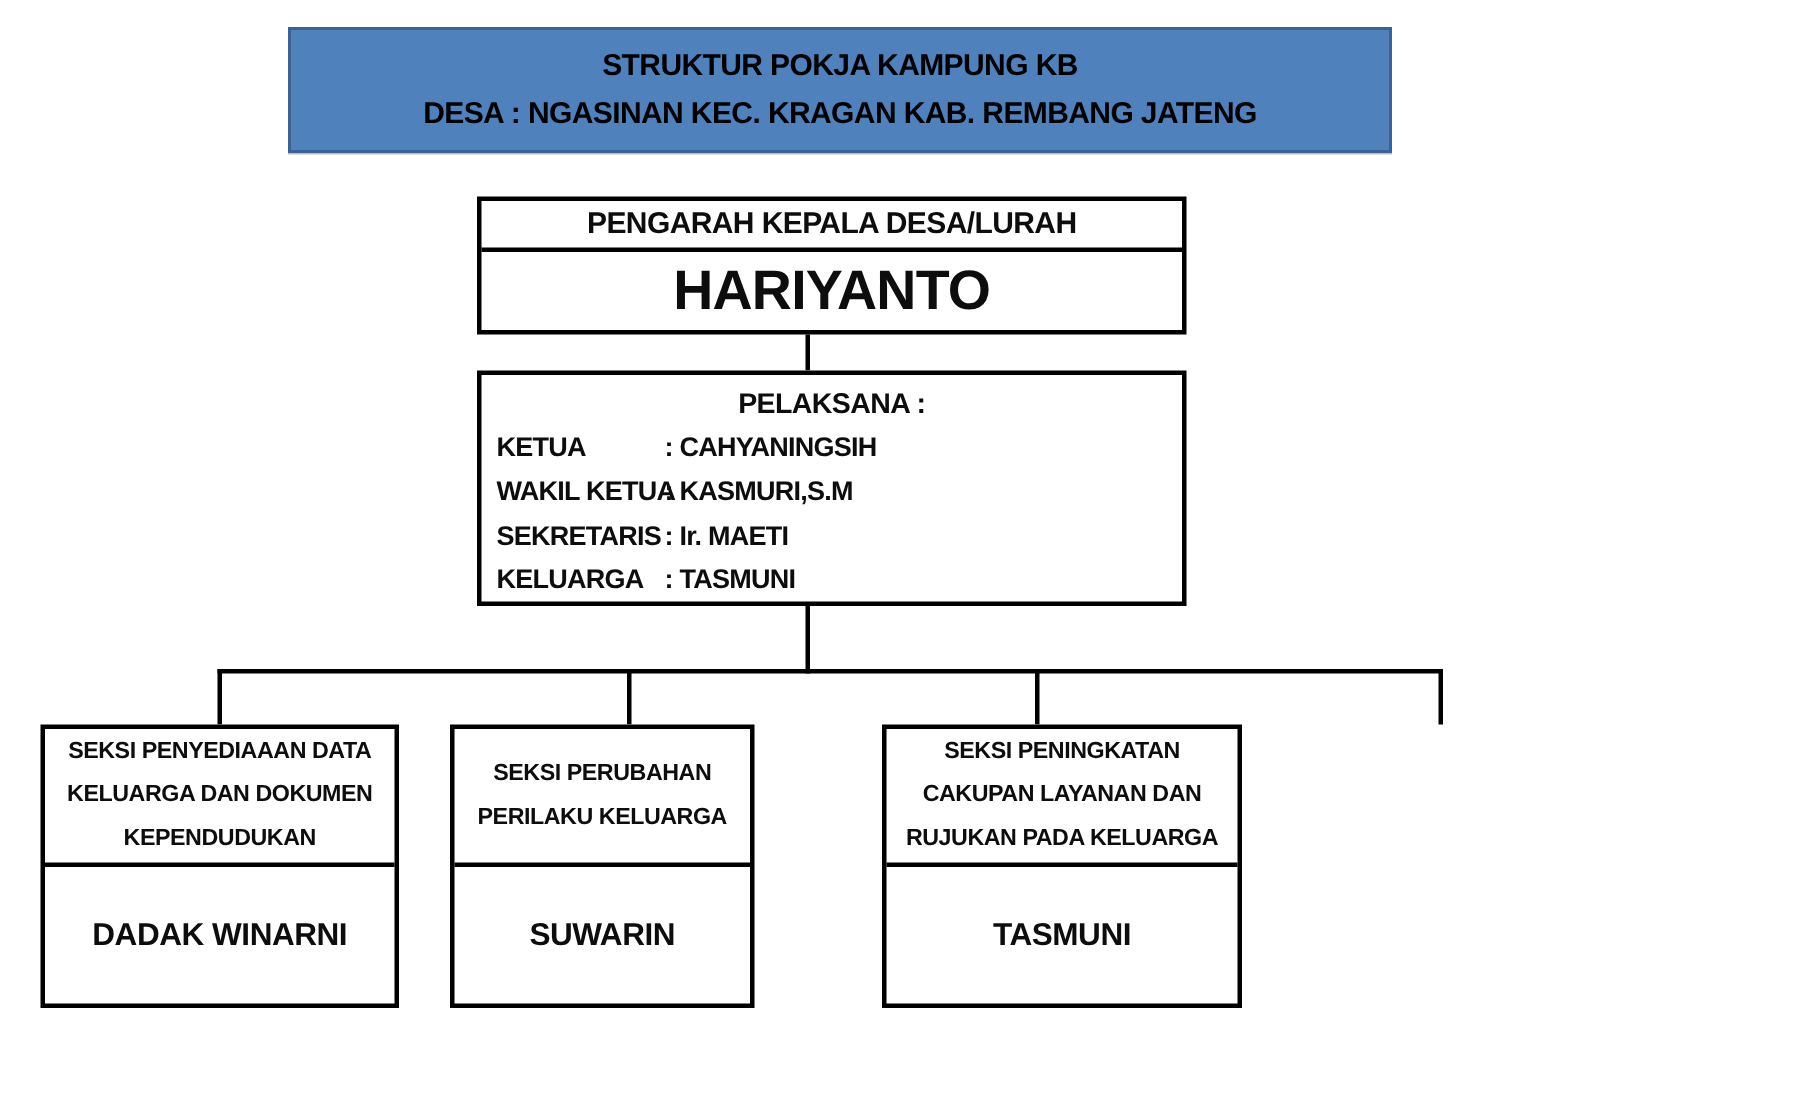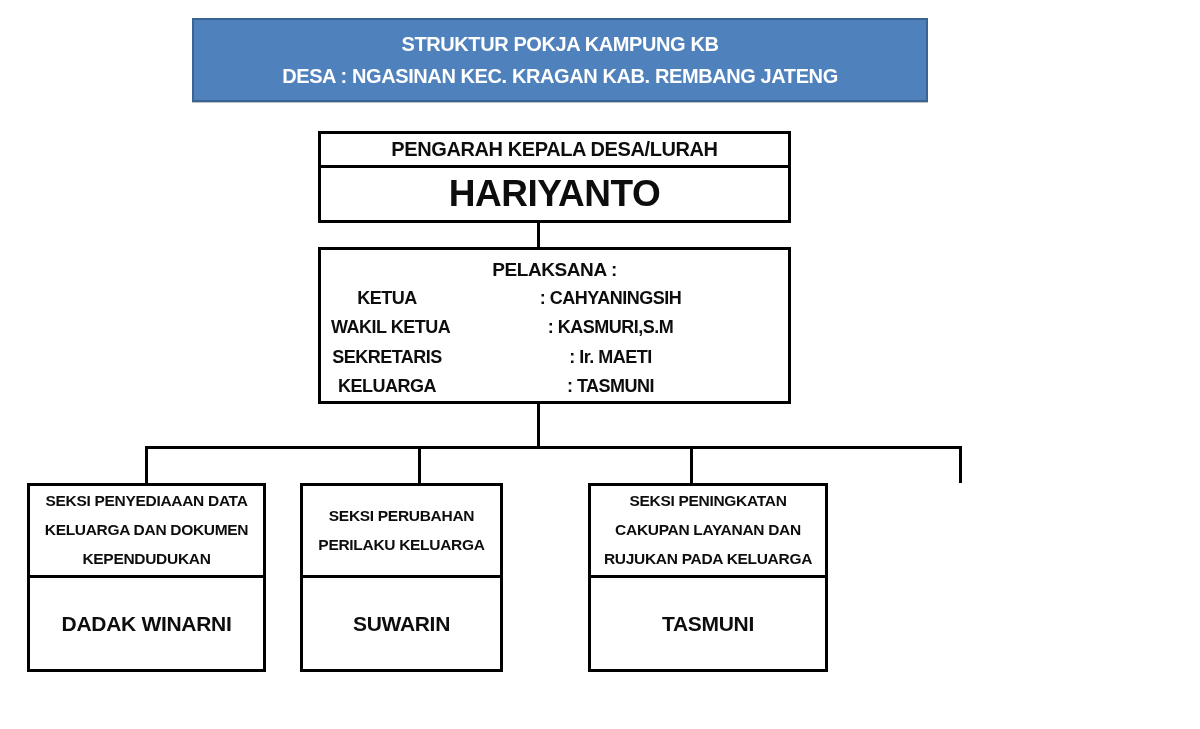--- a/index.html
+++ b/index.html
@@ -23,21 +23,21 @@
     left: 192px; top: 18px;
     width: 736px; height: 84px;
     background: #4f81bd;
     border: 2px solid #3a6293;
     box-shadow: 0 1px 0 rgba(0,0,0,0.25);
     display: flex;
     flex-direction: column;
     align-items: center;
     justify-content: center;
     gap: 9px;
-    color: #ffffff;
+    color: #000000;
     font-size: 20px;
     letter-spacing: -0.4px;
     text-align: center;
     white-space: nowrap;
   }
 
   
   .obox {
     position: absolute;
     background: #ffffff;
@@ -68,21 +68,20 @@
     height: 28px; line-height: 28px;
   }
   .pelaksana .prow {
     display: grid;
     grid-template-columns: 112px 1fr;
     height: 30px;
     align-items: center;
     font-size: 18px;
     letter-spacing: -0.5px;
     white-space: nowrap;
-    text-align: center;
   }
 
   
   .seksi { top: 483px; height: 189px; }
   .seksi .shead {
     flex: 0 0 92px;
     border-bottom: 3px solid #000;
     display: flex;
     flex-direction: column;
     align-items: center;

